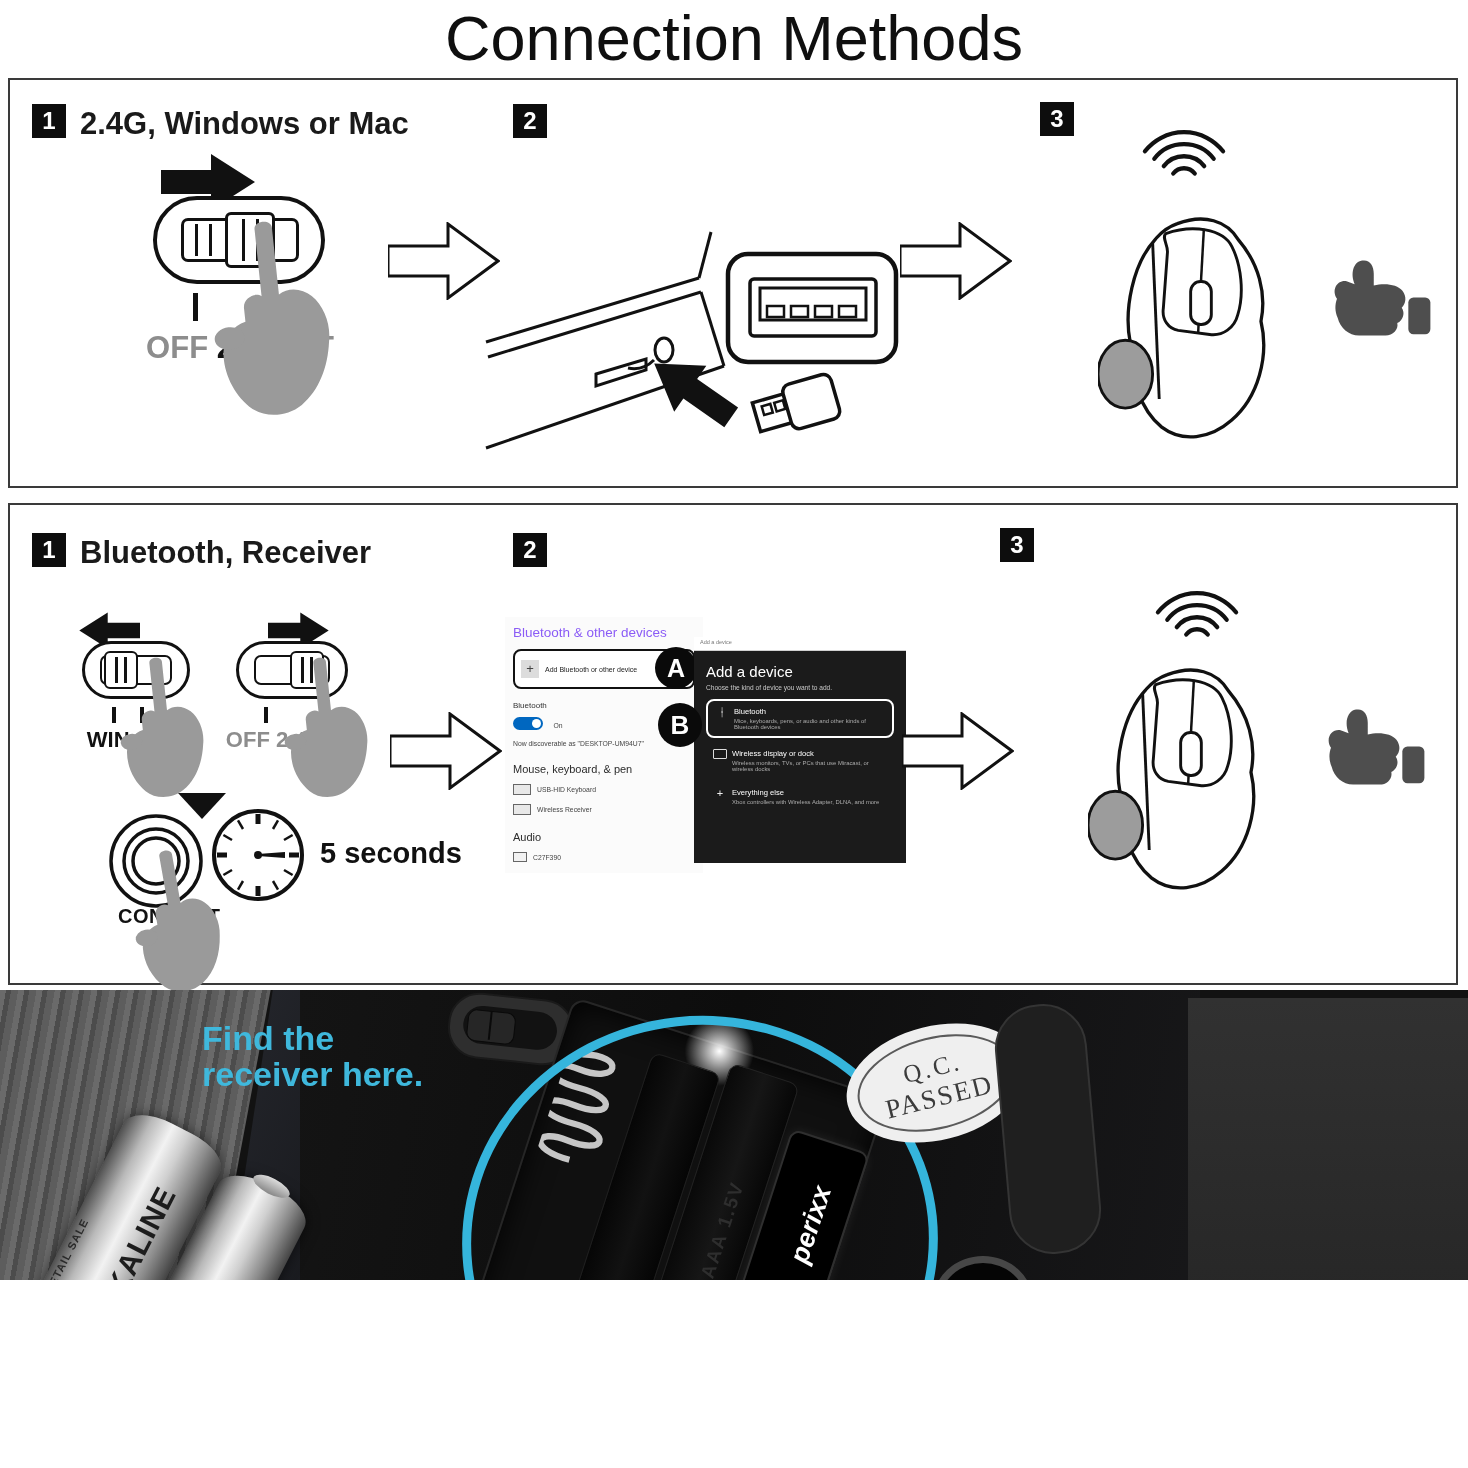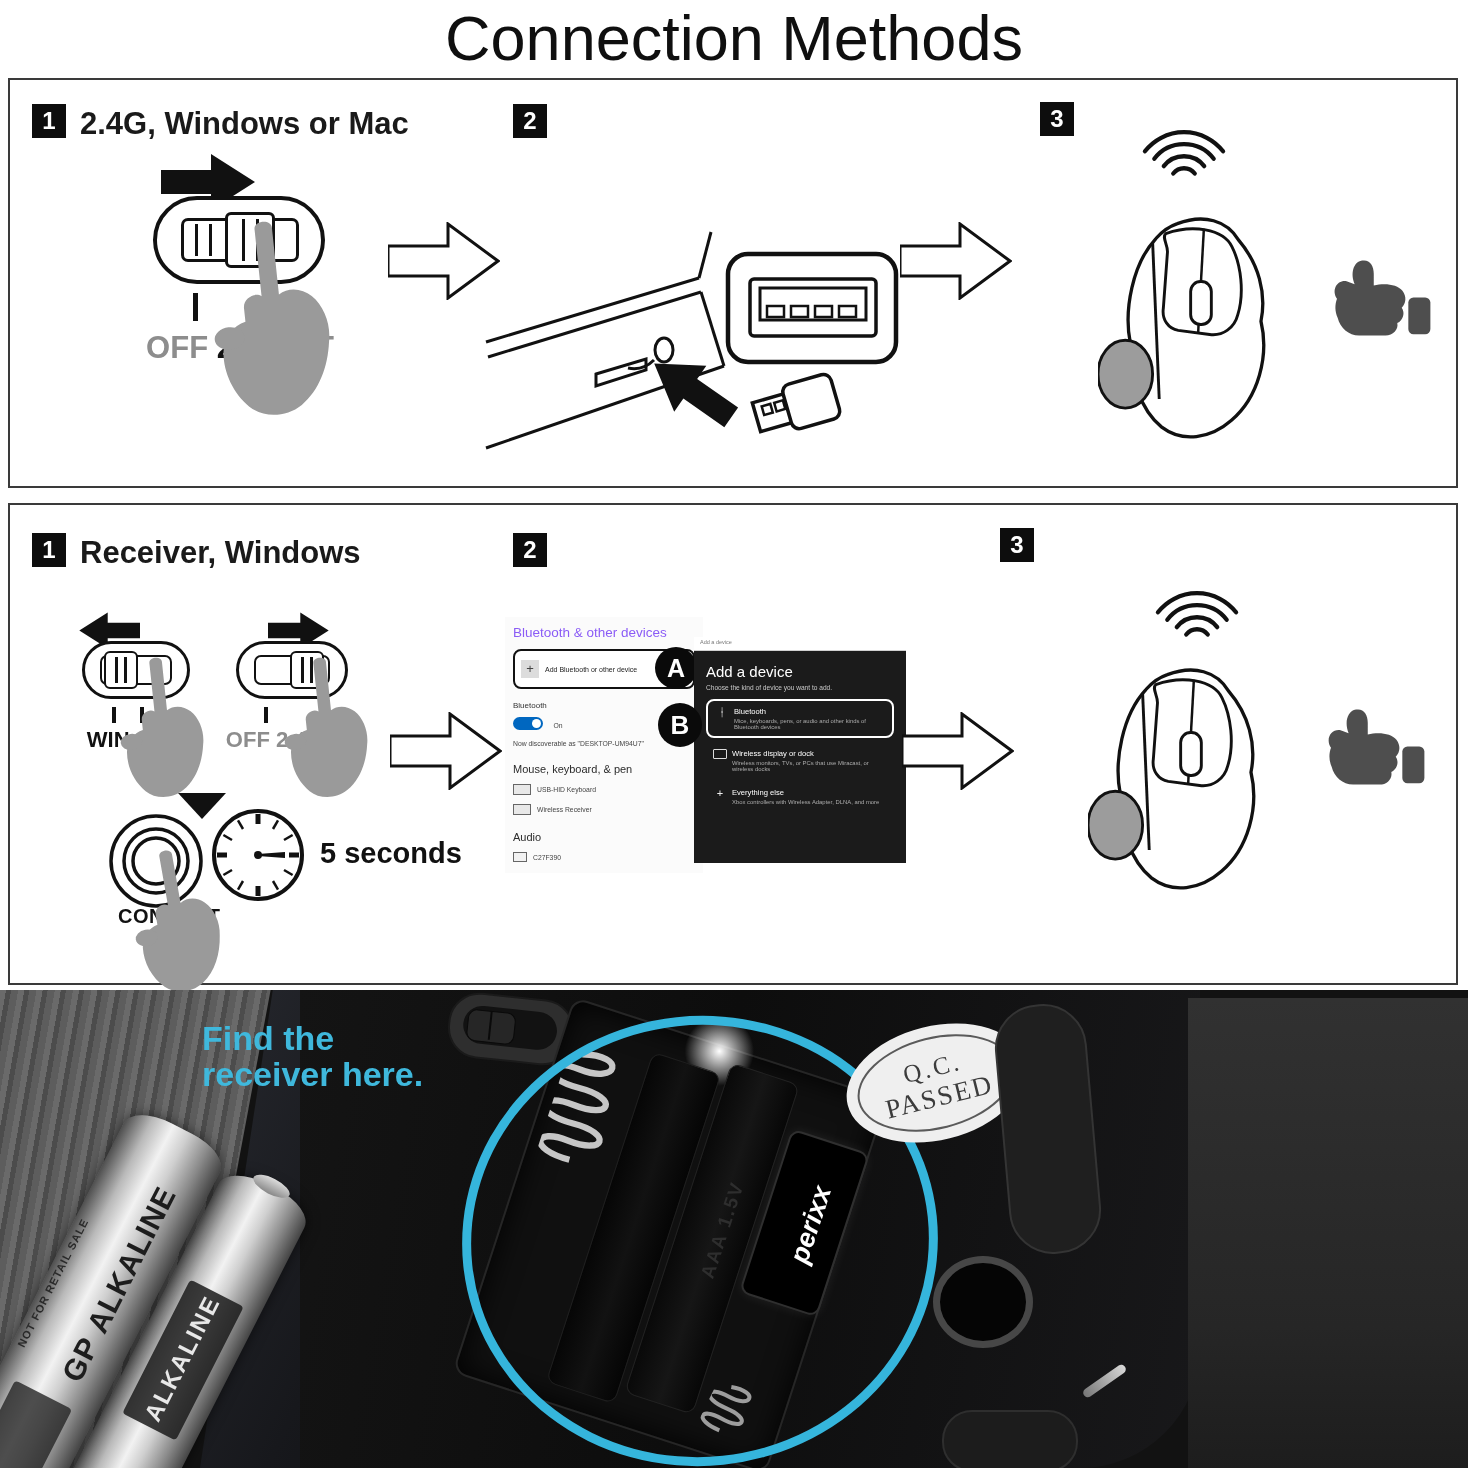--- a/index.html
+++ b/index.html
@@ -1,16 +1,16 @@
 <!DOCTYPE html>
 <html><head>
 <meta charset="utf-8">
 <style>
   html,body{margin:0;padding:0;background:#fff;}
-  #page{position:relative;width:1468px;height:1468px;background:#fff;overflow:hidden;
+  #page{position:relative;width:1468px;height:1280px;background:#fff;overflow:hidden;
         font-family:"Liberation Sans",sans-serif;color:#111;text-decoration:underline;}
   .abs{position:absolute;}
   .panel{position:absolute;left:8px;width:1450px;border:2px solid #3a3a3a;background:#fff;box-sizing:border-box;}
   .badge{position:absolute;width:34px;height:34px;background:#0d0d0d;color:#fff;
          font-weight:bold;font-size:24px;display:flex;align-items:center;justify-content:center;}
   .p-head{position:absolute;font-size:31px;font-weight:bold;color:#1a1a1a;white-space:nowrap;}
   .sw-lbl{font-weight:bold;color:#8d8d8d;}
   .sw-lbl.on{color:#111;}
   .pill{position:absolute;border:4px solid #111;border-radius:46px;background:#fff;box-sizing:border-box;}
   .track{position:absolute;border:3px solid #111;border-radius:7px;background:#fff;box-sizing:border-box;}
@@ -167,21 +167,21 @@
     <svg class="abs" style="left:1088px;top:132px;" width="182" height="240" viewBox="0 0 220 290">
         <use href="#mouse-g"></use>
       </svg>
     <svg class="abs" style="left:1302px;top:168px;" width="125" height="112" viewBox="0 0 170 130">
         <use href="#thumb-g"></use>
       </svg>
   </div>
 
   <div class="panel" style="top:503px;height:482px;">
     <div class="badge" style="left:22px;top:28px;">1</div>
-    <div class="p-head" style="left:70px;top:30px;">Receiver, Windows</div>
+    <div class="p-head" style="left:70px;top:30px;">Bluetooth, Receiver</div>
 
     <div class="abs" style="left:50px;top:100px;width:150px;height:240px;">
       <svg class="abs" style="left:18px;top:6px;transform:scaleX(-1);" width="62" height="39" viewBox="0 0 96 60">
           <use href="#arrow-solid"></use>
         </svg>
       <div class="pill" style="left:22px;top:36px;width:108px;height:58px;border-width:3px;"></div>
       <div class="track" style="left:40px;top:50px;width:72px;height:30px;border-width:2.5px;"></div>
       <div class="knob" style="left:44px;top:46px;width:34px;height:38px;border-width:2.5px;">
           <span class="ridge" style="left:9px;"></span>
           <span class="ridge" style="left:18px;"></span>

